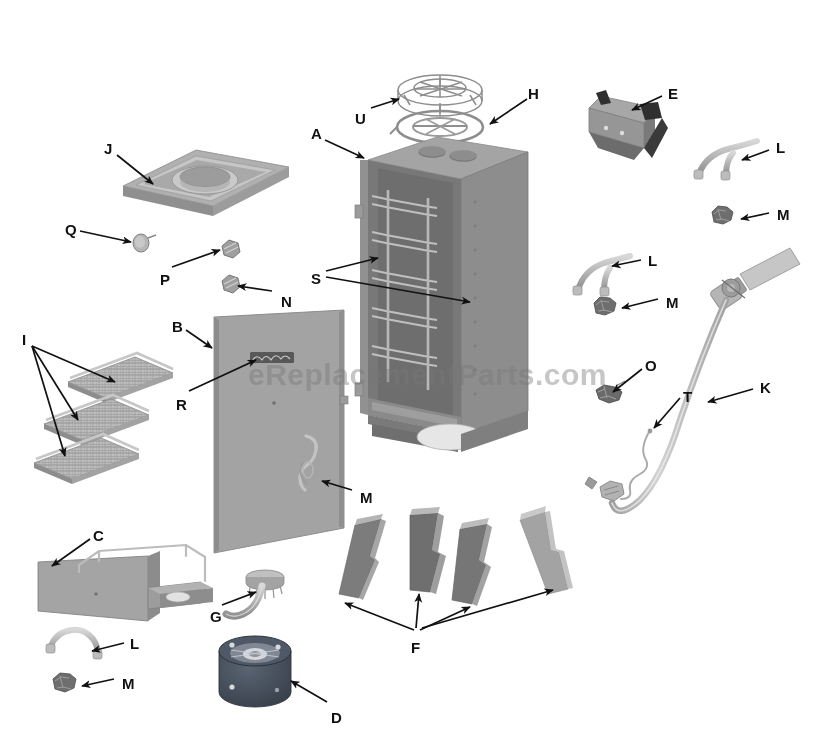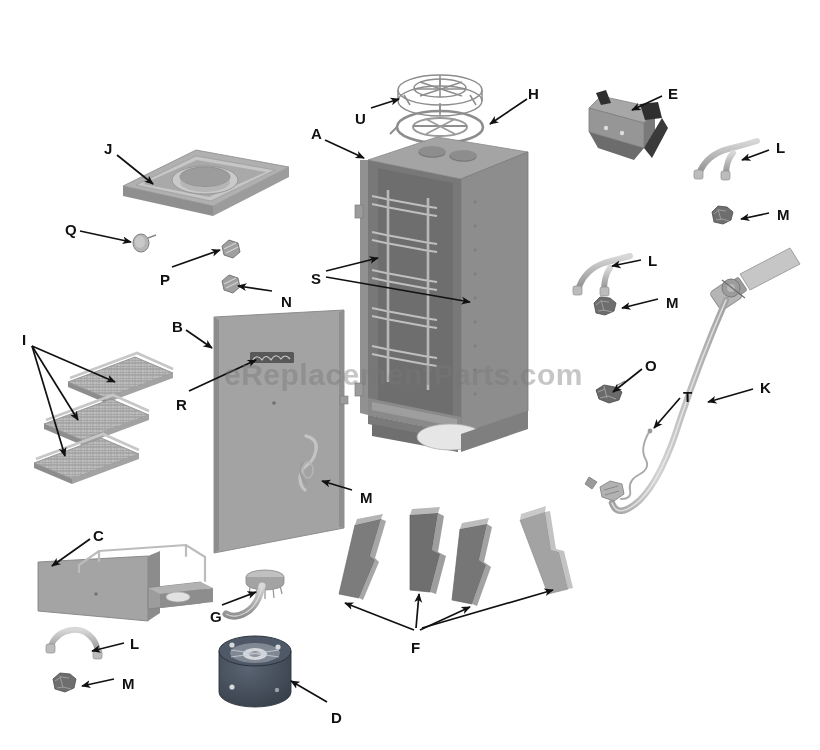--- a/index.html
+++ b/index.html
@@ -395,21 +395,21 @@
         <line x1="124" y1="643" x2="92" y2="651" marker-end="url(#ah)"></line>
         <line x1="114" y1="679" x2="82" y2="686" marker-end="url(#ah)"></line>
         <line x1="414" y1="630" x2="345" y2="603" marker-end="url(#ah)"></line>
         <line x1="416" y1="628" x2="419" y2="594" marker-end="url(#ah)"></line>
         <line x1="420" y1="630" x2="470" y2="607" marker-end="url(#ah)"></line>
         <line x1="422" y1="628" x2="553" y2="590" marker-end="url(#ah)"></line>
         <line x1="327" y1="702" x2="291" y2="681" marker-end="url(#ah)"></line>
       </g>
   </svg>
 
-  <div class="wm" style="left:224px; top:358px;">eReplacementParts.com</div>
+  <div class="wm" style="left:248px; top:358px;">eReplacementParts.com</div>
 
   <div id="label-layer">
       <div class="lbl" style="left: 104px; top: 141px;">J</div>
       <div class="lbl" style="left: 311px; top: 126px;">A</div>
       <div class="lbl" style="left: 355px; top: 111px;">U</div>
       <div class="lbl" style="left: 528px; top: 86px;">H</div>
       <div class="lbl" style="left: 668px; top: 86px;">E</div>
       <div class="lbl" style="left: 776px; top: 140px;">L</div>
       <div class="lbl" style="left: 777px; top: 207px;">M</div>
       <div class="lbl" style="left: 65px; top: 222px;">Q</div>

